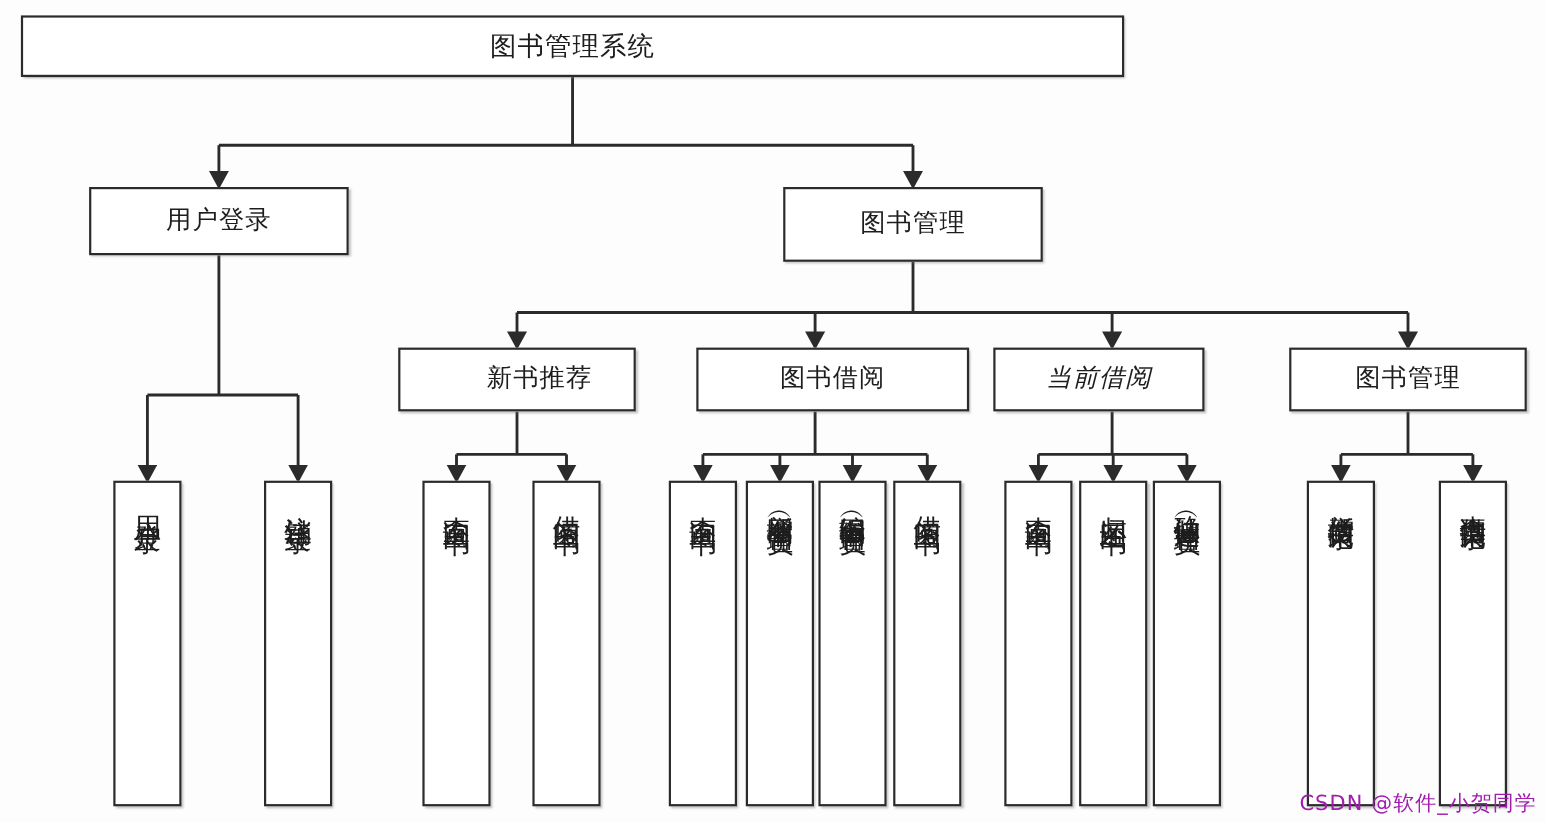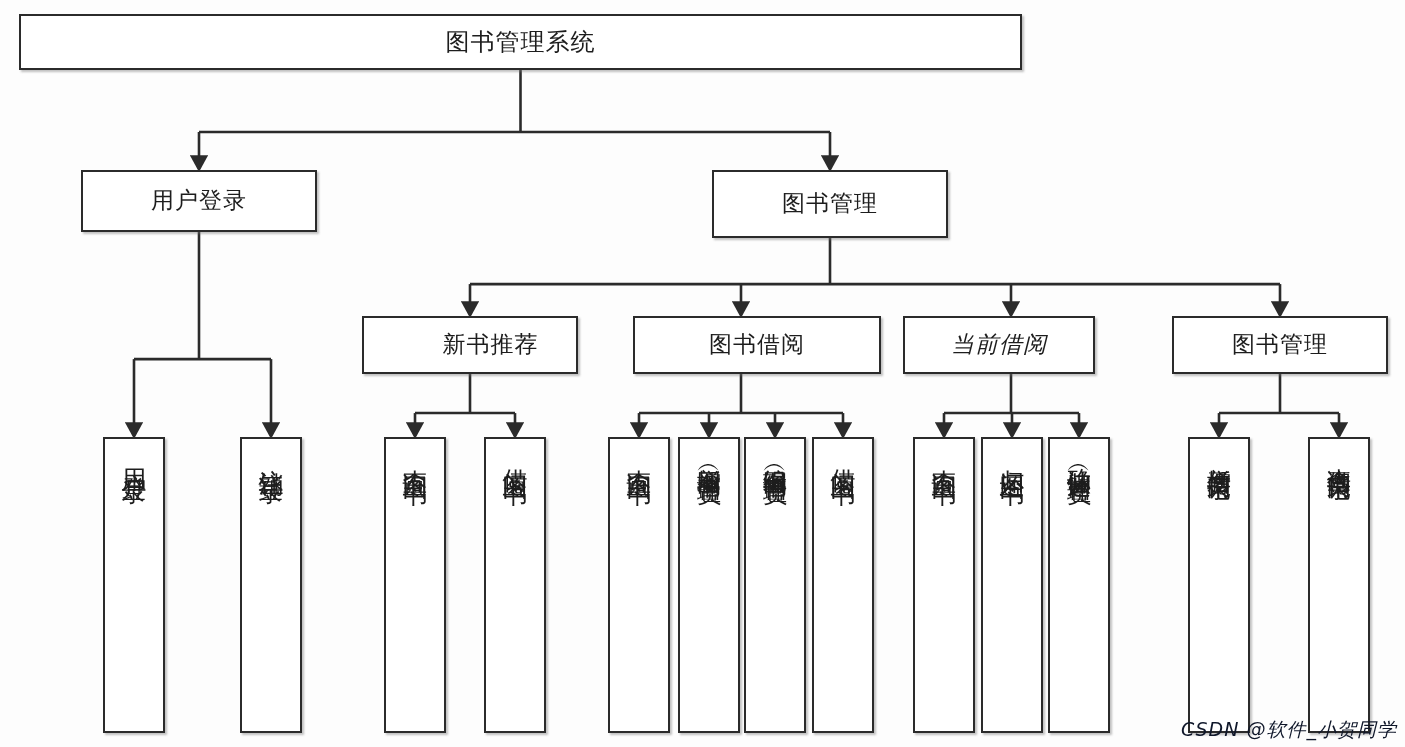--- a/index.html
+++ b/index.html
@@ -55,25 +55,24 @@
     font-size:25px;
     letter-spacing:4px;
     line-height:1;
     white-space:nowrap;
   }
   .v-node.tall .label{font-size:24px;letter-spacing:2px;}
   #watermark{
     position:absolute;
     right:8px;bottom:4px;
     font-size:19px;
-    color:#0f172a;
+    color:#a21caf;
     letter-spacing:1px;
     white-space:nowrap;
     user-select:none;
-    font-style:italic;
   }
 </style>
 </head>
 <body>
 
 <div id="diagram">
   <svg id="edges" viewBox="0 0 1405 747" width="1405" height="747">
     <defs>
       <marker id="arrow" viewBox="0 0 12 12" refX="9" refY="6" markerWidth="7" markerHeight="7" orient="auto-start-reverse">
         <path d="M 0 0 L 11 6 L 0 12 z" fill="#2b2b2b"></path>

